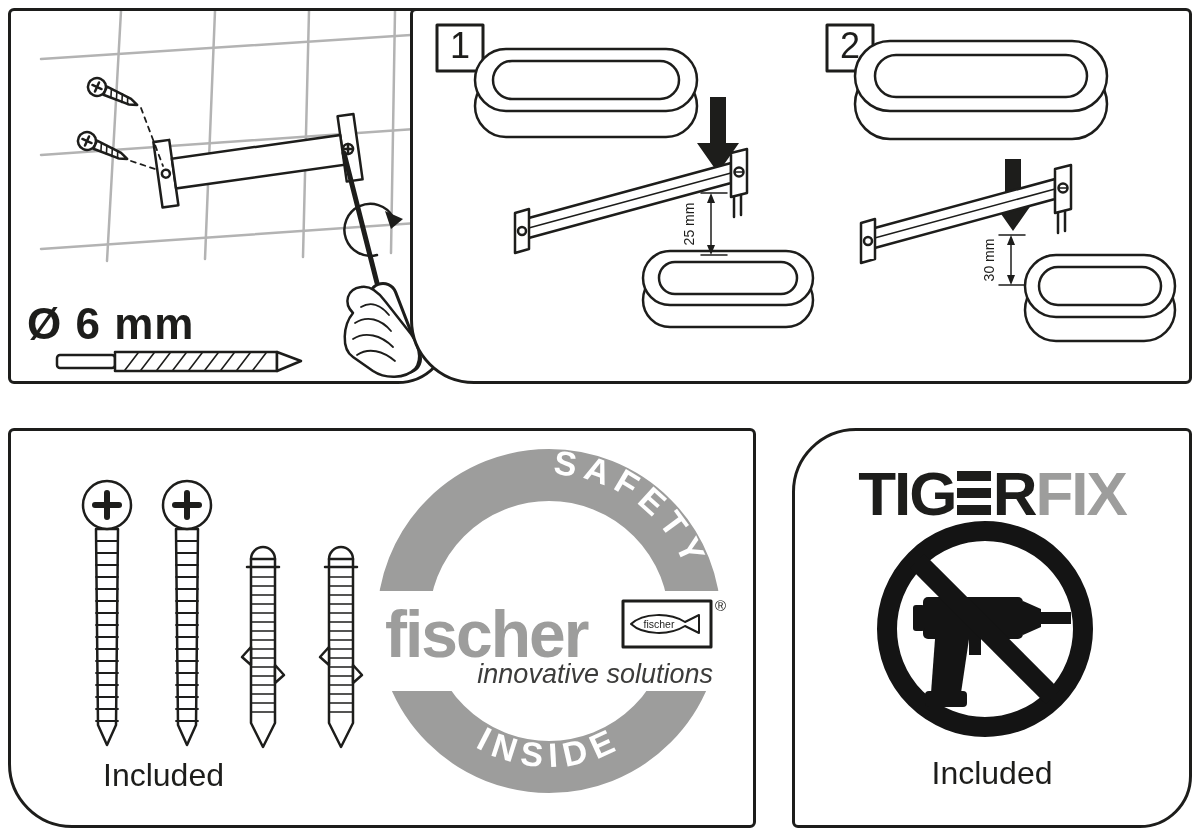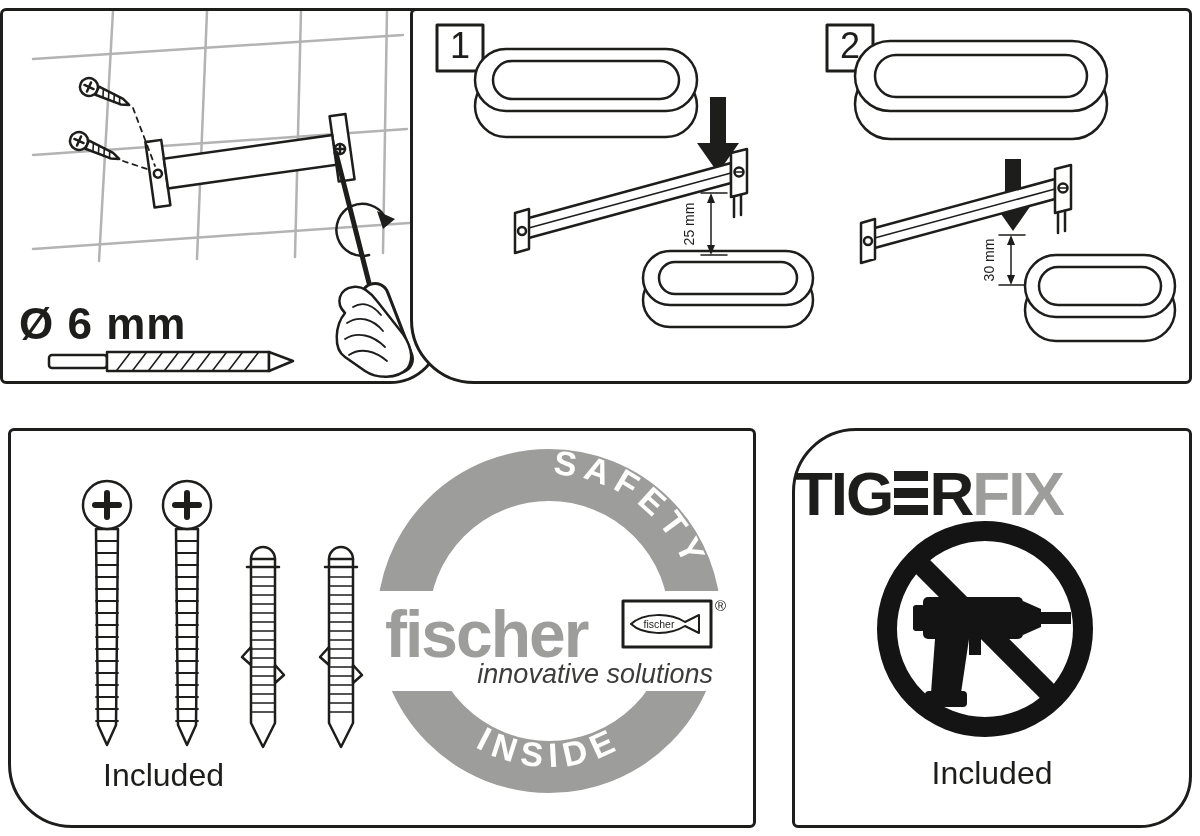--- a/index.html
+++ b/index.html
@@ -1,30 +1,30 @@
 <!DOCTYPE html>
 <html><head>
 <meta charset="utf-8">
 <style>
   html,body{margin:0;padding:0;background:#fff;}
   .page{position:relative;width:1200px;height:836px;background:#fff;overflow:hidden;
         font-family:"Liberation Sans","DejaVu Sans",sans-serif;color:#1d1d1b;}
   .panel{position:absolute;border:3px solid #1d1d1b;background:#fff;box-sizing:border-box;}
-  .p1{left:0;top:8px;width:442px;height:376px;border-radius:6px 6px 52px 6px;}
+  .p1{left:8px;top:8px;width:442px;height:376px;border-radius:6px 6px 52px 6px;}
   .p2{left:410px;top:8px;width:782px;height:376px;border-radius:6px 6px 6px 64px;}
   .p3{left:8px;top:428px;width:748px;height:400px;border-radius:6px 6px 6px 64px;}
   .p4{left:792px;top:428px;width:400px;height:400px;border-radius:64px 6px 52px 6px;}
   .art{position:absolute;left:0;top:0;width:100%;height:100%;}
   svg text{stroke:none;font-family:"Liberation Sans","DejaVu Sans",sans-serif;fill:#1d1d1b;}
   .diam-label{position:absolute;left:16px;top:288px;font-size:44px;font-weight:700;
               letter-spacing:1px;color:#1d1d1b;}
   .included-label{position:absolute;font-size:32px;color:#1d1d1b;}
   .p3 .included-label{left:92px;top:326px;}
   .p4 .included-label{left:0;top:324px;width:100%;text-align:center;}
-  .tf-logo{position:absolute;left:0;top:32px;width:100%;text-align:left;
+  .tf-logo{position:absolute;left:0;top:32px;width:100%;text-align:center;
            font-size:62px;font-weight:700;letter-spacing:-2px;line-height:1;}
   .tf-black{color:#1d1d1b;}
   .tf-gray{color:#9d9d9c;}
   .tf-e{display:inline-block;width:.56em;height:.71em;margin:0 .02em;
         background:linear-gradient(to bottom,
           #1d1d1b 0 23%, transparent 23% 38.5%,
           #1d1d1b 38.5% 61.5%, transparent 61.5% 77%,
           #1d1d1b 77% 100%);}
   .badge-arc{font-size:34px;font-weight:700;fill:#fff;letter-spacing:7px;}
   .fischer-word{font-size:66px;font-weight:700;fill:#9d9d9c;letter-spacing:-2px;}

